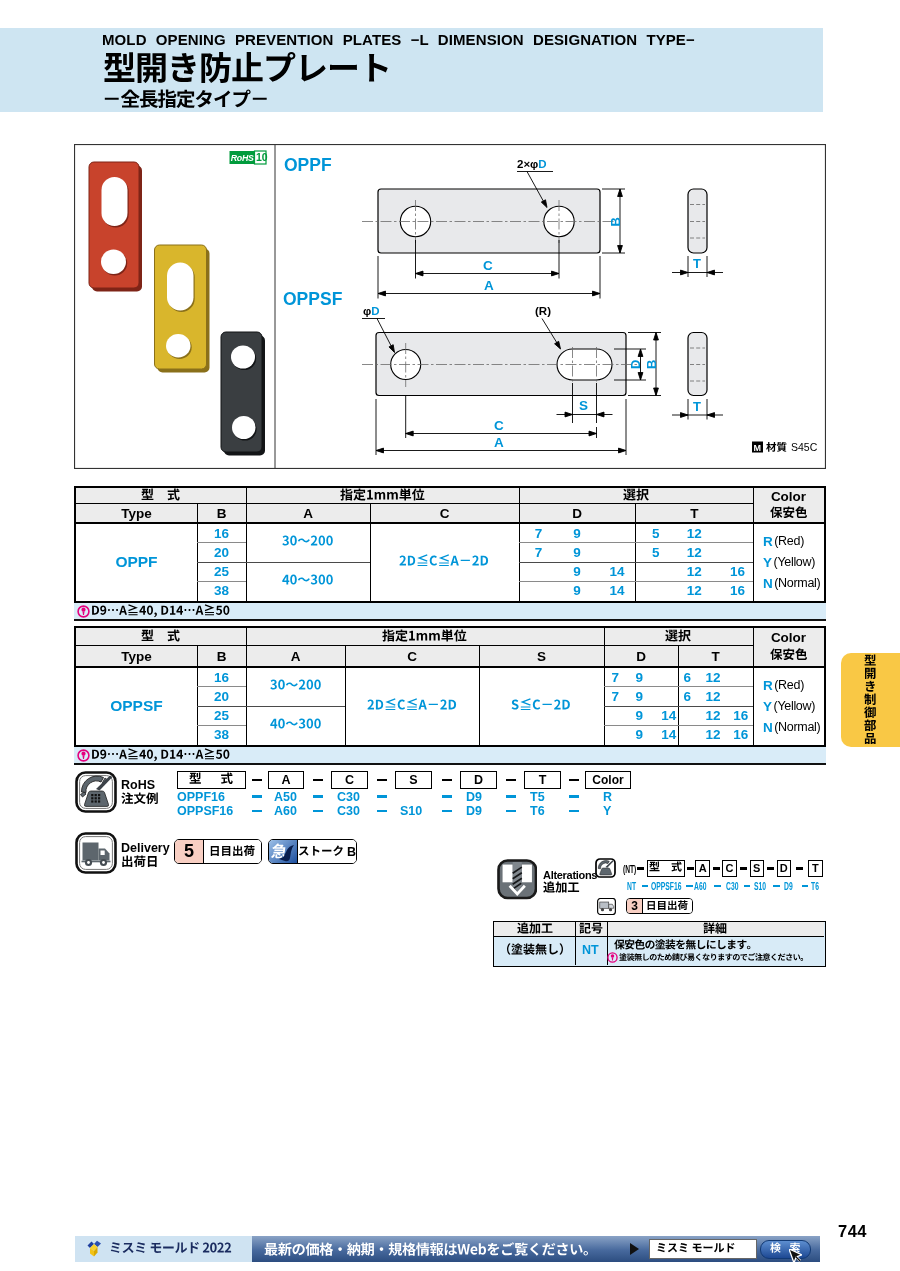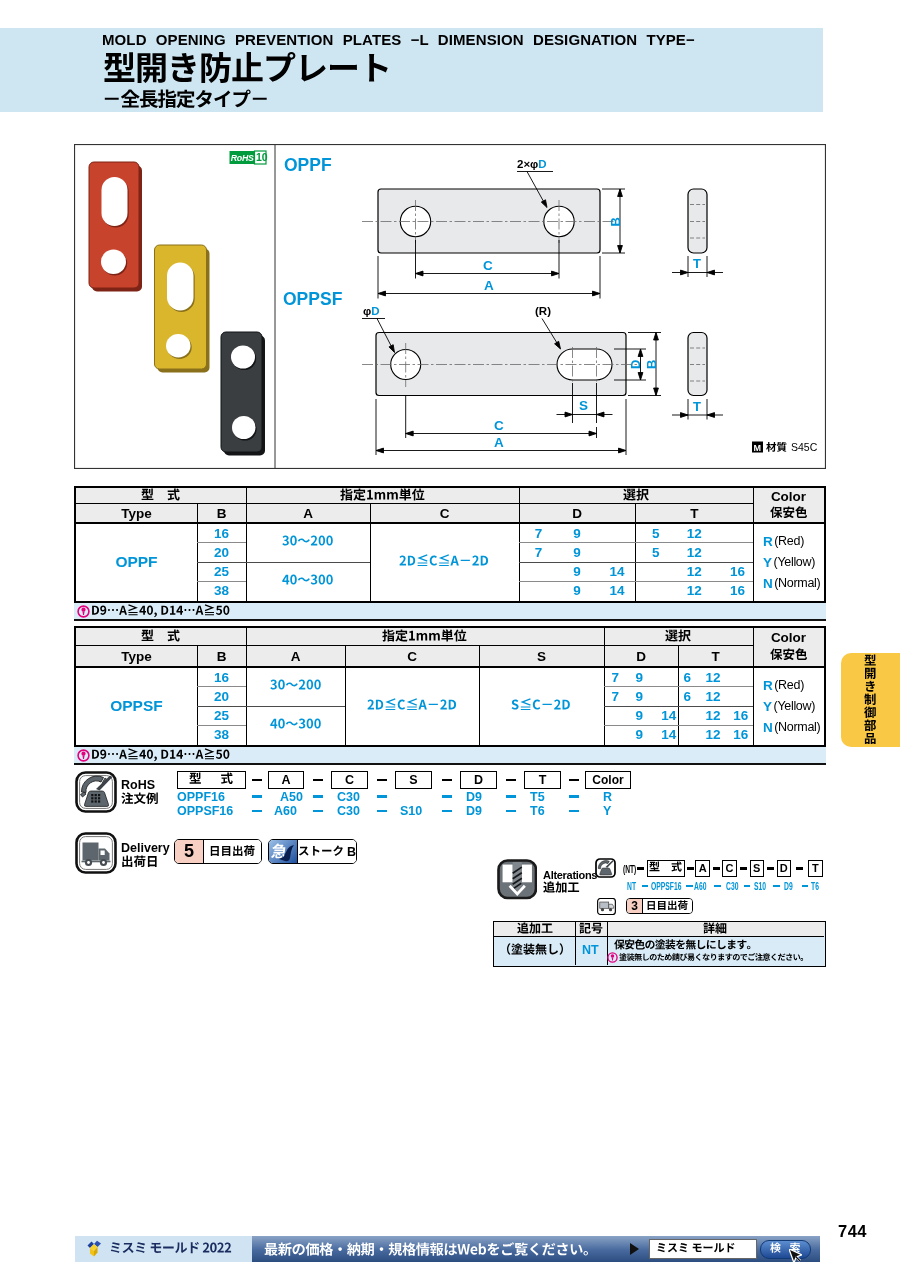--- a/index.html
+++ b/index.html
@@ -456,21 +456,21 @@
 <div class="abs" style="left:460px;top:771px;width:37px;height:18px;border:1.2px solid #000;background:#fff;display:flex;align-items:center;justify-content:center;font-weight:bold;font-size:12.5px">D</div>
 <div class="abs" style="left:524px;top:771px;width:37px;height:18px;border:1.2px solid #000;background:#fff;display:flex;align-items:center;justify-content:center;font-weight:bold;font-size:12.5px">T</div>
 <div class="abs" style="left:585px;top:771px;width:46px;height:18px;border:1.2px solid #000;background:#fff;display:flex;align-items:center;justify-content:center;font-weight:bold;font-size:12px">Color</div>
 <div class="abs" style="left:252px;top:778.9px;width:10px;height:2.2px;background:#000"></div>
 <div class="abs" style="left:312.5px;top:778.9px;width:10px;height:2.2px;background:#000"></div>
 <div class="abs" style="left:377px;top:778.9px;width:10px;height:2.2px;background:#000"></div>
 <div class="abs" style="left:441.5px;top:778.9px;width:10px;height:2.2px;background:#000"></div>
 <div class="abs" style="left:505.5px;top:778.9px;width:10px;height:2.2px;background:#000"></div>
 <div class="abs" style="left:569px;top:778.9px;width:10px;height:2.2px;background:#000"></div>
 <div class="abs blue b" style="left:177px;top:789.5px;font-size:12.5px;white-space:nowrap">OPPF16</div>
-<div class="abs blue b" style="left:280px;top:789.5px;font-size:12.5px;white-space:nowrap">A50</div>
+<div class="abs blue b" style="left:274px;top:789.5px;font-size:12.5px;white-space:nowrap">A50</div>
 <div class="abs blue b" style="left:337px;top:789.5px;font-size:12.5px;white-space:nowrap">C30</div>
 <div class="abs blue b" style="left:466px;top:789.5px;font-size:12.5px;white-space:nowrap">D9</div>
 <div class="abs blue b" style="left:530px;top:789.5px;font-size:12.5px;white-space:nowrap">T5</div>
 <div class="abs blue b" style="left:603px;top:789.5px;font-size:12.5px;white-space:nowrap">R</div>
 <div class="abs" style="left:252px;top:795.4px;width:10px;height:2.2px;background:#0095d8"></div>
 <div class="abs" style="left:312.5px;top:795.4px;width:10px;height:2.2px;background:#0095d8"></div>
 <div class="abs" style="left:377px;top:795.4px;width:10px;height:2.2px;background:#0095d8"></div>
 <div class="abs" style="left:441.5px;top:795.4px;width:10px;height:2.2px;background:#0095d8"></div>
 <div class="abs" style="left:505.5px;top:795.4px;width:10px;height:2.2px;background:#0095d8"></div>
 <div class="abs" style="left:569px;top:795.4px;width:10px;height:2.2px;background:#0095d8"></div>

